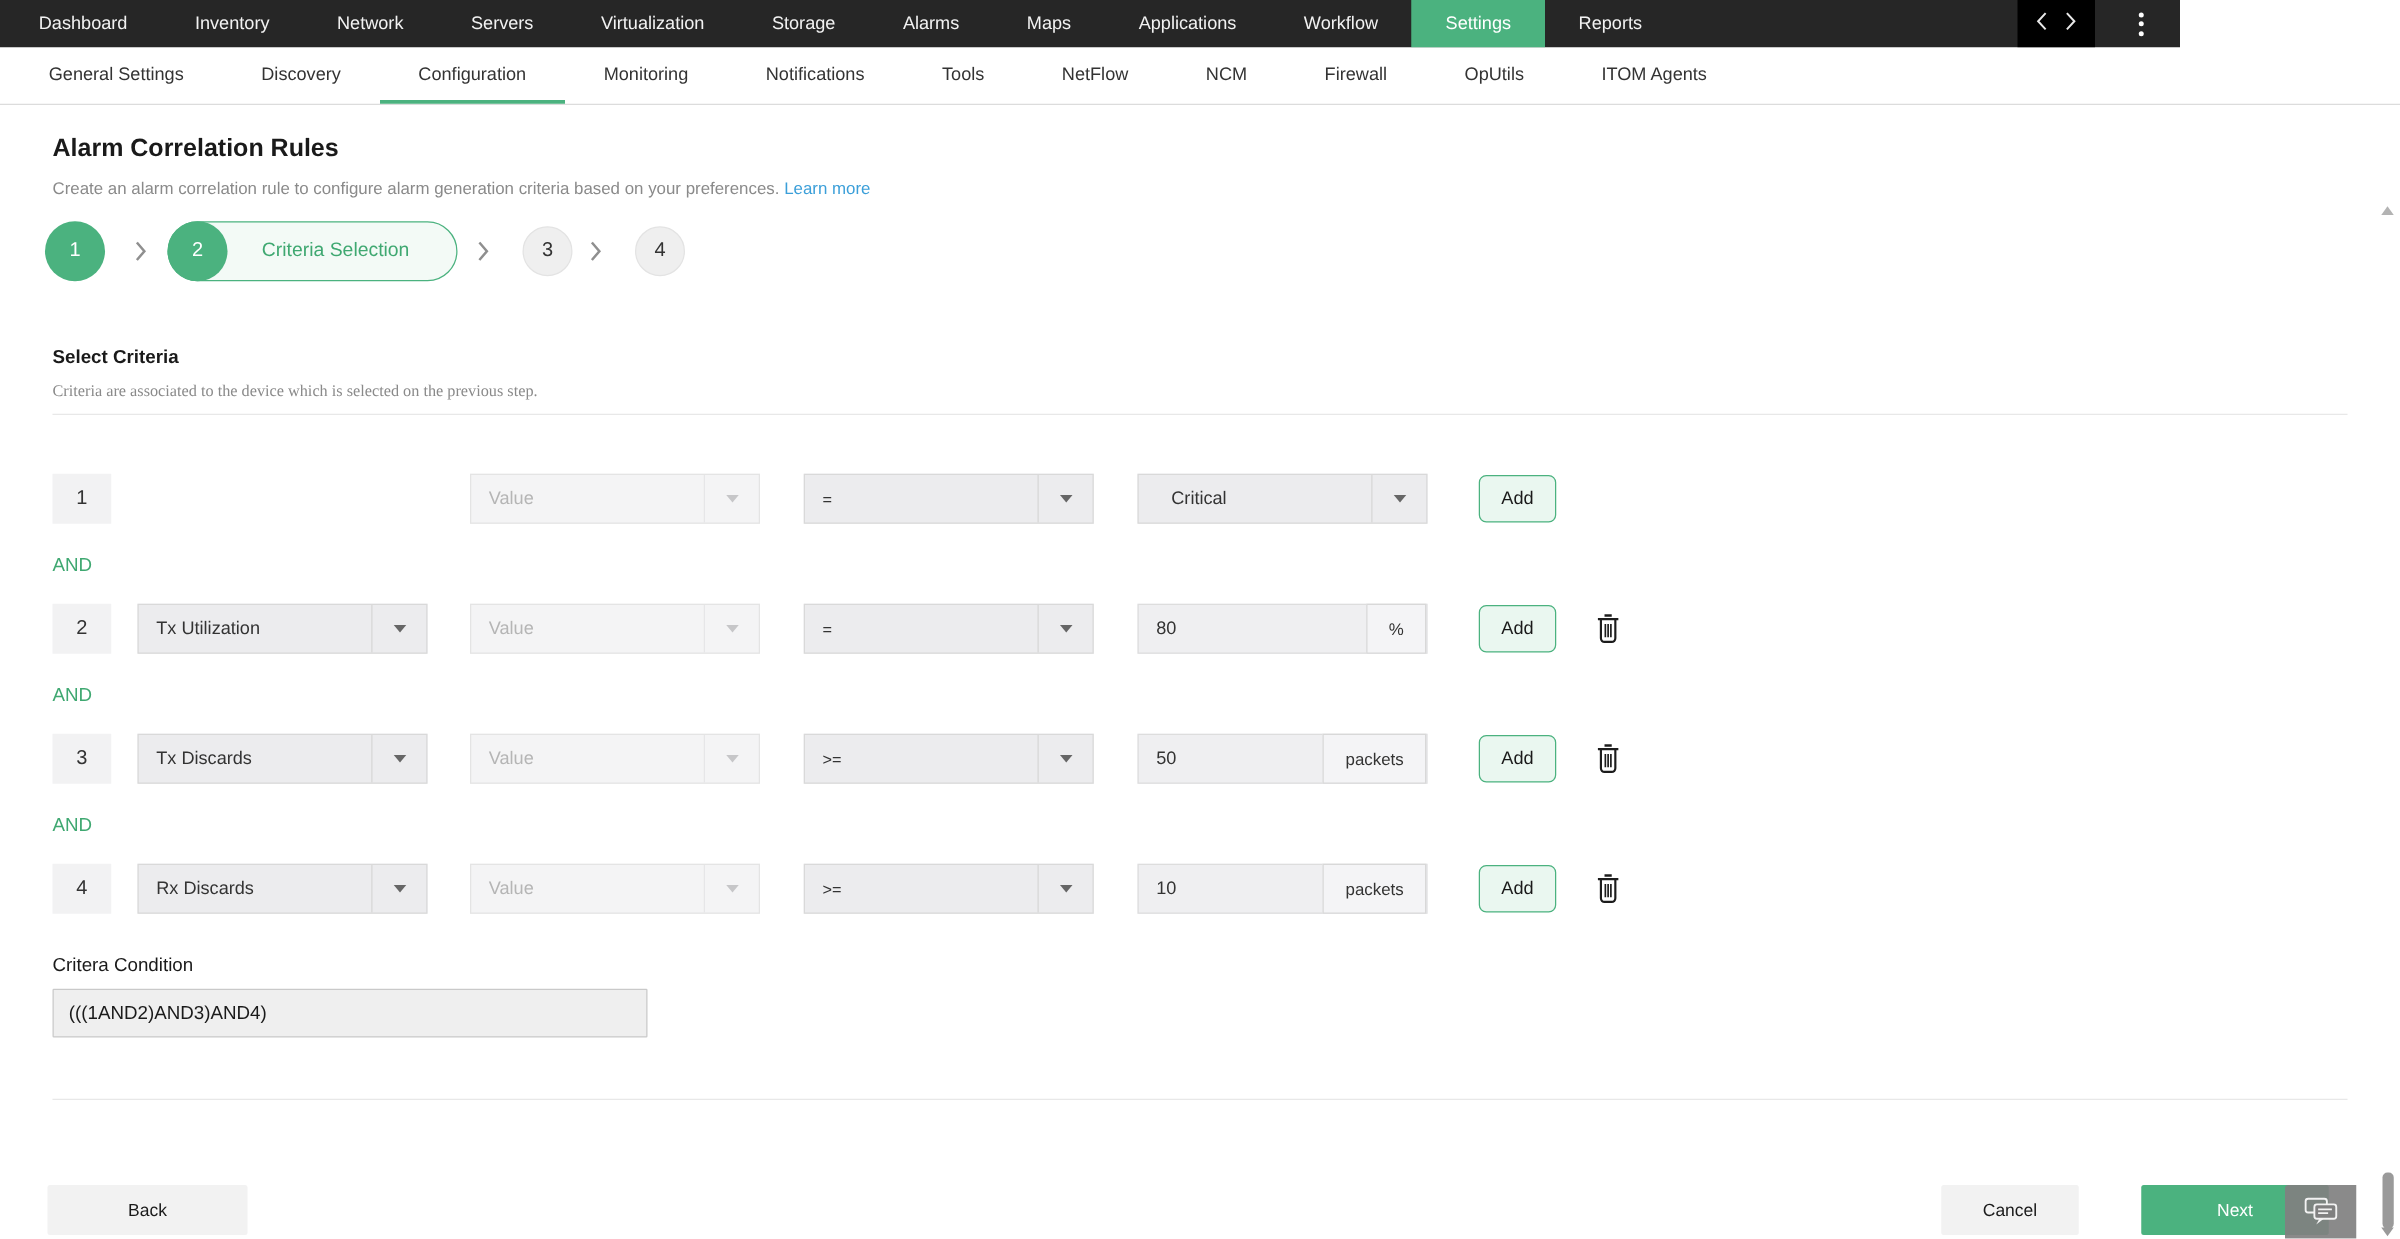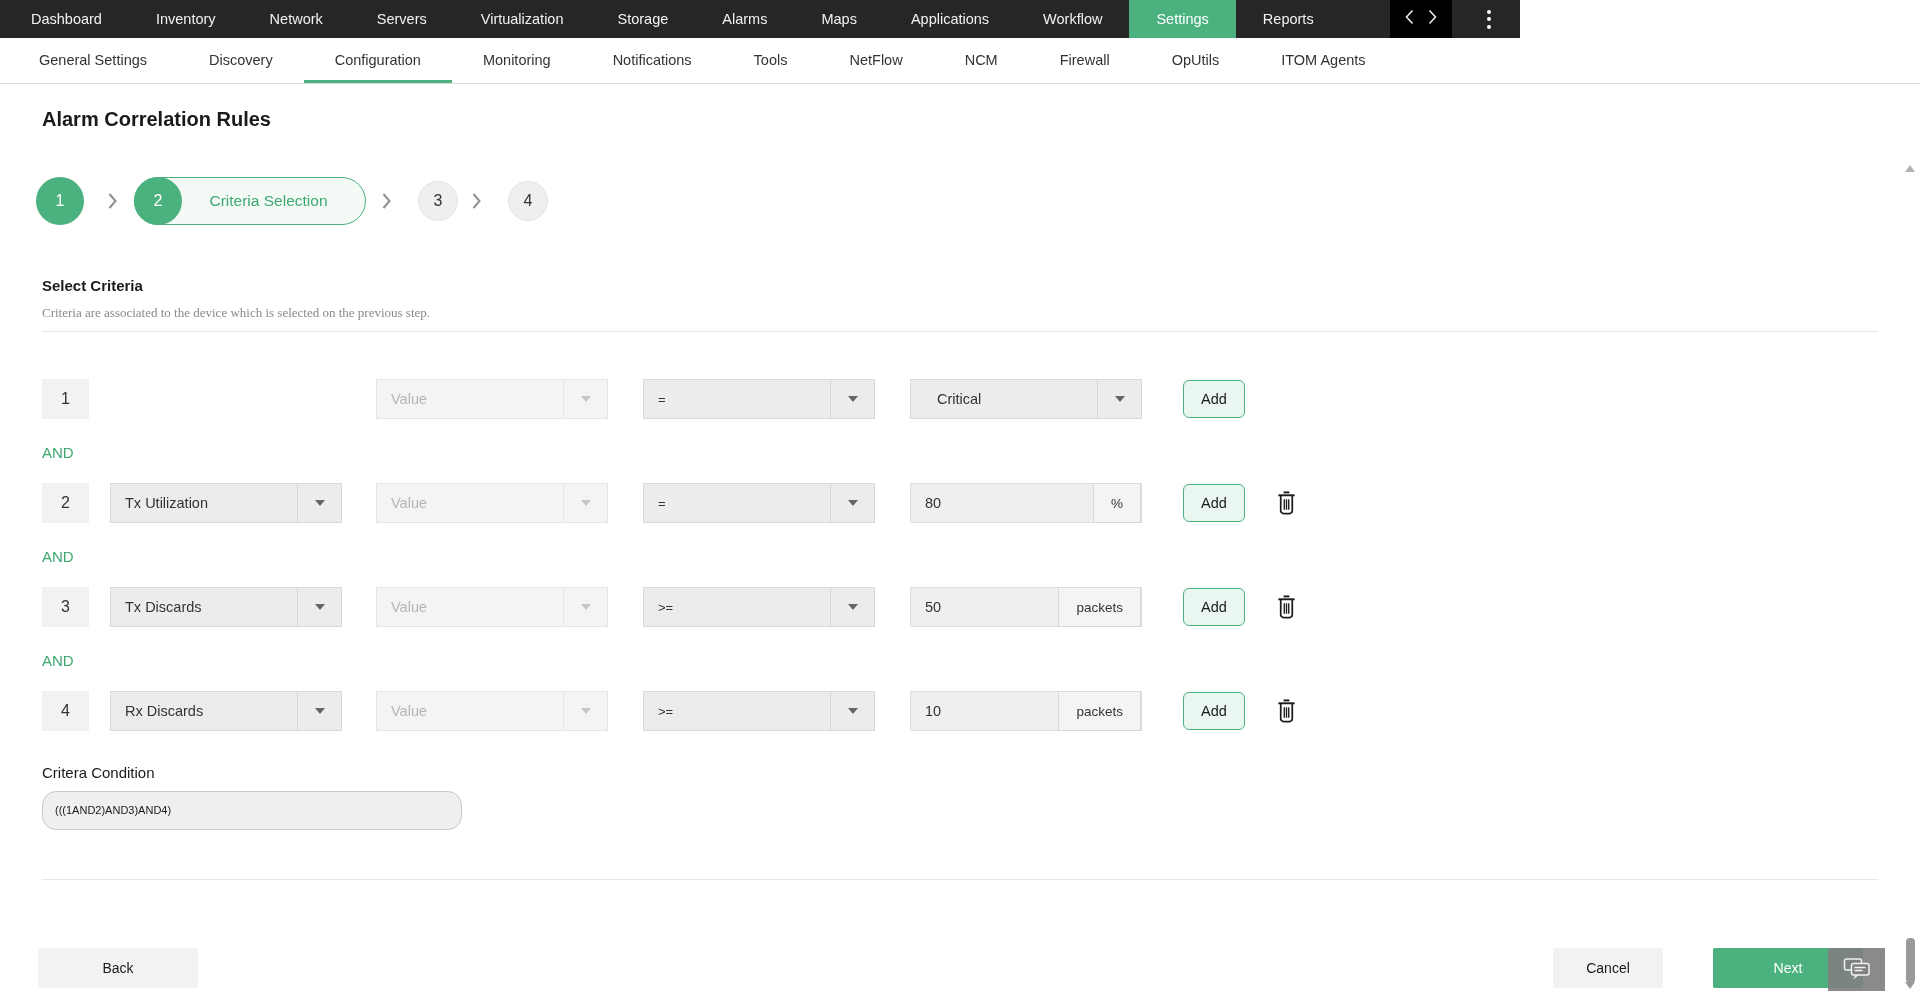--- a/index.html
+++ b/index.html
@@ -1,21 +1,21 @@
 <!DOCTYPE html>
 <html><head>
 <meta charset="utf-8">
 <style>
   * { margin:0; padding:0; box-sizing:border-box; }
   html,body { background:#fff; }
   body { font-family:"Liberation Sans", sans-serif; color:#1a1a1a; }
   .page { position:relative; width:1920px; height:991px; background:#fff; overflow:hidden; }
 
   
-  .topnav { position:absolute; top:0; left:0; width:1520px; height:38px;
+  .topnav { position:absolute; top:0; left:0; width:1744px; height:38px;
             background:#262626; display:flex; align-items:stretch; padding-left:4px; }
   .nav-item { color:#f2f2f2; font-size:14.5px; line-height:38px; padding:0 27px;
               cursor:pointer; white-space:nowrap; }
   .nav-item.active { background:#4bb27f; color:#fff; }
   .nav-spacer { flex:1; }
   .nav-pager { width:62px; height:38px; background:#000; display:flex;
                align-items:center; justify-content:center; gap:14px; }
   .kebab { width:18px; display:flex; flex-direction:column; align-items:center;
            justify-content:center; gap:3.5px; margin:0 22px 0 28px; cursor:pointer; }
   .kebab i { width:4px; height:4px; border-radius:50%; background:#fff; }
@@ -74,23 +74,23 @@
   .valbox .unit { position:absolute; right:0; top:-1px; bottom:-1px;
             border:1px solid #d8d8d8; background:#f4f4f6; display:flex; align-items:center;
             padding:0 17px; font-size:13.5px; color:#333; }
   .addbtn { position:absolute; left:1183px; top:1px; width:62px; height:38px;
             border:1px solid #4bb27f; border-radius:6px; background:#eaf7f0;
             font-family:inherit; font-size:14.5px; color:#1a1a1a; cursor:pointer; }
   .trash { position:absolute; left:1274px; top:5px; cursor:pointer; }
   .andlbl { position:absolute; left:42px; font-size:15px; color:#3fa871; }
 
   .cond-label { position:absolute; left:42px; top:764px; font-size:15px; color:#1a1a1a; }
-  .cond-input { position:absolute; left:42px; top:791px; width:420px; height:39px;
-                background:#efefef; border:1px solid #c9c9c9; border-radius:14px;
-                font-size:11px; color:#1a1a1a; line-height:37px; padding-left:12px; }
+  .cond-input { position:absolute; left:42px; top:791px; width:476px; height:39px;
+                background:#efefef; border:1px solid #c9c9c9; border-radius:1px;
+                font-size:15px; color:#1a1a1a; line-height:37px; padding-left:12px; }
 
   
   .btn { position:absolute; top:948px; height:40px; border:none; border-radius:2px;
          font-family:inherit; font-size:14px; cursor:pointer; }
   .btn-back   { left:38px;   width:160px; background:#f2f2f2; color:#1a1a1a; }
   .btn-cancel { left:1553px; width:110px; background:#f2f2f2; color:#1a1a1a; }
   .btn-next   { left:1713px; width:150px; background:#4bb27f; color:#fff; }
   .feedback { position:absolute; left:1828px; top:948px; width:57px; height:43px;
               background:rgba(128,128,128,0.92); border-radius:3px 0 0 0;
               display:flex; align-items:center; justify-content:center; cursor:pointer; }
@@ -147,20 +147,24 @@
     <div class="tab">Notifications</div>
     <div class="tab">Tools</div>
     <div class="tab">NetFlow</div>
     <div class="tab">NCM</div>
     <div class="tab">Firewall</div>
     <div class="tab">OpUtils</div>
     <div class="tab">ITOM Agents</div>
   </div>
 
   <h1 class="page-title">Alarm Correlation Rules</h1>
+  <p class="page-subtitle">
+    <span>Create an alarm correlation rule to configure alarm generation criteria based on your preferences.</span>
+    <a>Learn more</a>
+  </p>
 
   <div class="wizard">
     <div class="wstep done" style="left:36px; top:177px;">1</div>
     <span class="wchev" style="left:107px;"><svg width="11" height="18" viewBox="0 0 11 18">
           <path d="M2.5 2 L8.5 9 L2.5 16" stroke="#8f8f8f" stroke-width="2" fill="none"></path>
         </svg></span>
     <div class="wpill">
       <div class="pnum">2</div>
       <div class="plabel">Criteria Selection</div>
     </div>

